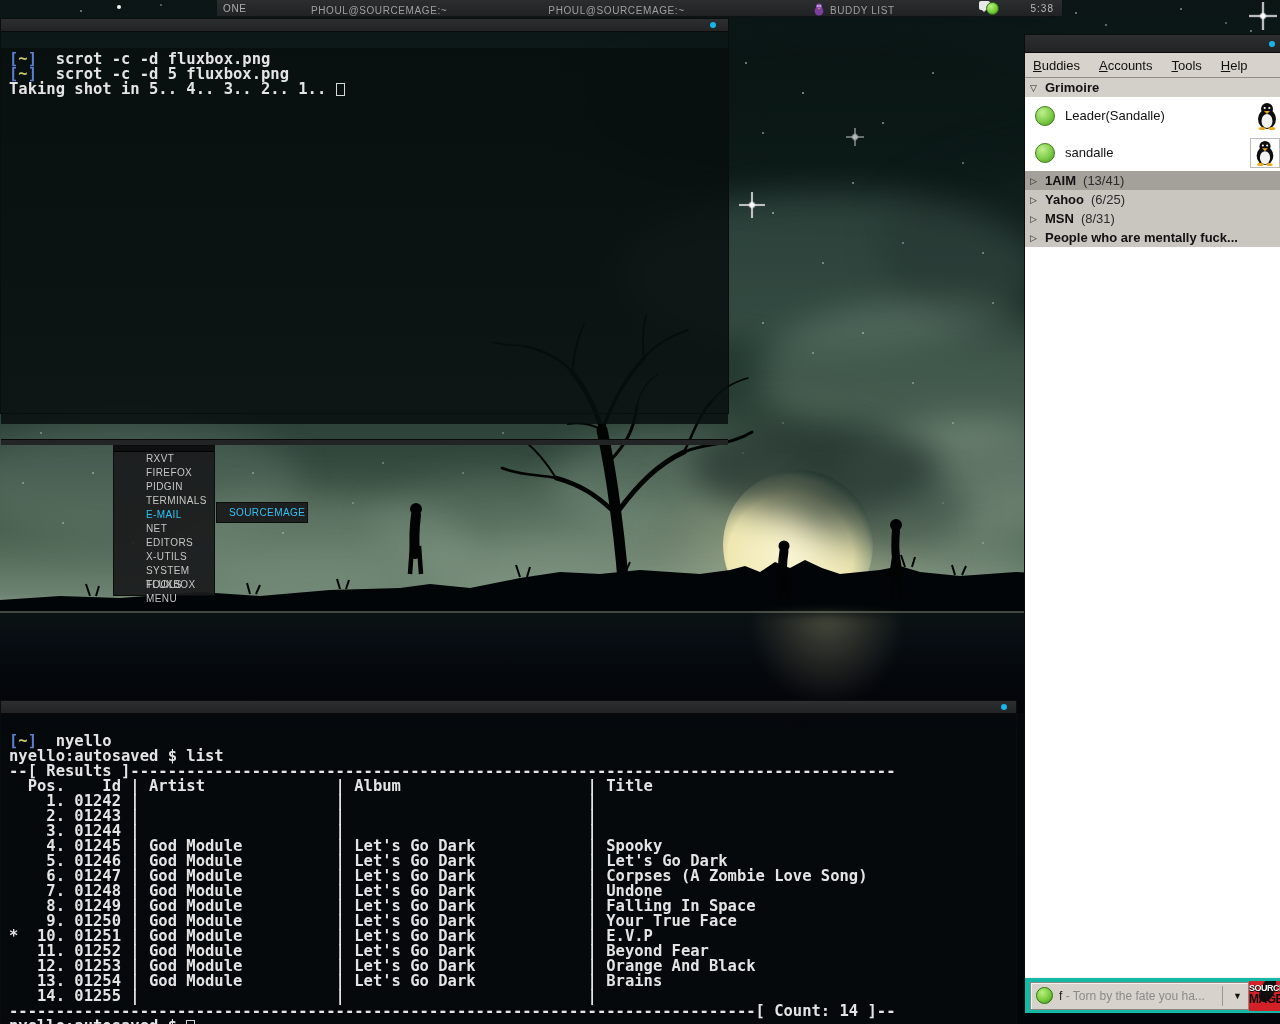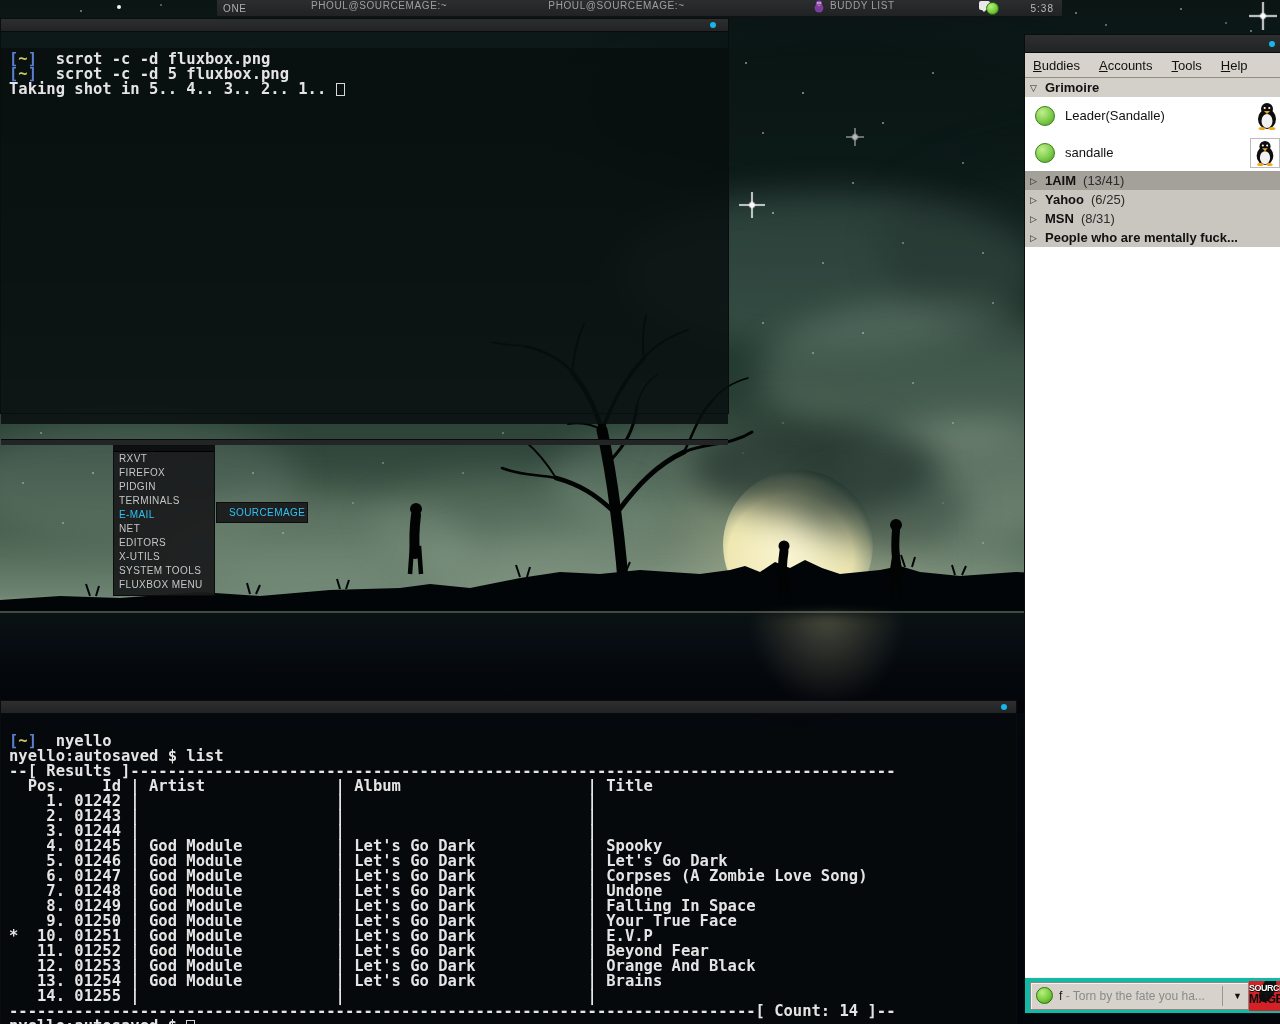--- a/index.html
+++ b/index.html
@@ -56,21 +56,21 @@
     background:linear-gradient(180deg, rgba(40,55,55,.25) 0%, #070d12 28%, #04070c 70%, #02040a 100%); }
   .waterline { position:absolute; left:0; top:611px; width:1280px; height:2px; background:rgba(185,200,180,.35); }
   .reflection { position:absolute; left:752px; top:614px; width:150px; height:88px; filter:blur(6px);
     background:radial-gradient(ellipse at 50% 0%, rgba(240,230,170,.28) 0%, rgba(240,230,170,.10) 45%, transparent 75%); }
   svg.scene { position:absolute; overflow:visible; }
   
   #toolbar { position:absolute; left:217px; top:0; width:845px; height:17px;
     background:linear-gradient(180deg,#2b2d2f,#202223); border-bottom:1px solid #101112;
     display:flex; align-items:center; color:#a2a4a3; font-size:10px; letter-spacing:.6px; }
   #toolbar .ws { padding:0 14px 0 6px; color:#aeb0af; }
-  #toolbar .winbtn { flex:1; height:100%; display:flex; align-items:flex-start; justify-content:center; gap:5px;
+  #toolbar .winbtn { flex:1; height:100%; display:flex; align-items:flex-end; justify-content:center; gap:5px;
     color:#9da09f; white-space:nowrap; overflow:hidden; }
   #toolbar .tray { display:flex; align-items:center; margin:0 14px 0 6px; position:relative; width:20px; height:16px; }
   .bubble { position:absolute; left:0; top:1px; width:11px; height:9px; background:#e9e9e9; border-radius:2px; }
   .bubble:after { content:""; position:absolute; left:2px; top:8px; border:3px solid transparent; border-top-color:#e9e9e9; }
   .greenball { width:13px; height:13px; border-radius:50%;
     background:radial-gradient(circle at 35% 30%, #b8ef7e, #77cc3c 55%, #3f8f1a); border:1px solid #2e6f12; }
   #toolbar .clock { padding:0 8px 0 18px; color:#b9bbba; letter-spacing:1px; }
   .pidgin-ico { width:12px; height:13px; }
   
   .window { position:absolute; border:1px solid #0b0c0c; }
@@ -83,21 +83,21 @@
   .termbody .p-tl { color:#c9c963; }
   .cursor { display:inline-block; width:9px; height:13px; border:1px solid #d8d8d8; vertical-align:-2px; }
   #term-top { left:0; top:18px; width:729px; height:396px; }
   #term-top .termbody { height:376px; background:rgba(8,14,14,.84); }
   #term-bottom { left:0; top:700px; width:1017px; height:323px; }
   #term-bottom .termbody { height:303px; background:rgba(6,10,12,.93); }
   
   #fbmenu { position:absolute; left:113px; top:445px; width:102px; background:rgba(26,27,28,.93);
     border:1px solid #0c0d0d; padding-bottom:3px; }
   #fbmenu .mtitle { height:6px; background:rgba(14,15,16,.95); border-bottom:1px solid #000; }
-  .fbmenu-item { height:14px; line-height:14px; padding-left:5px; font-size:10px; letter-spacing:.4px; color:#c6c6c6; }
+  .fbmenu-item { height:14px; line-height:14px; padding-left:32px; font-size:10px; letter-spacing:.4px; color:#c6c6c6; }
   .fbmenu-item.hl { color:#2fc1f5; }
   #fbsubmenu { position:absolute; left:216px; top:502px; width:92px; height:21px; background:rgba(26,27,28,.95);
     border:1px solid #0c0d0d; display:flex; align-items:center; }
   #fbsubmenu .fbmenu-item { padding-left:12px; }
   
   #buddy { left:1016px; top:34px; width:263px; height:980px; background:#fff; display:flex; flex-direction:column;margin-left:8px; }
   #buddy .titlebar { height:18px; }
   #buddy .titlebar .dot { top:6px; right:11px; }
   #buddy .menubar { height:25px; background:#d7d3cc; border-bottom:1px solid #928e86; display:flex; align-items:center;
     padding-left:8px; gap:19px; font-size:13px; color:#111; }

